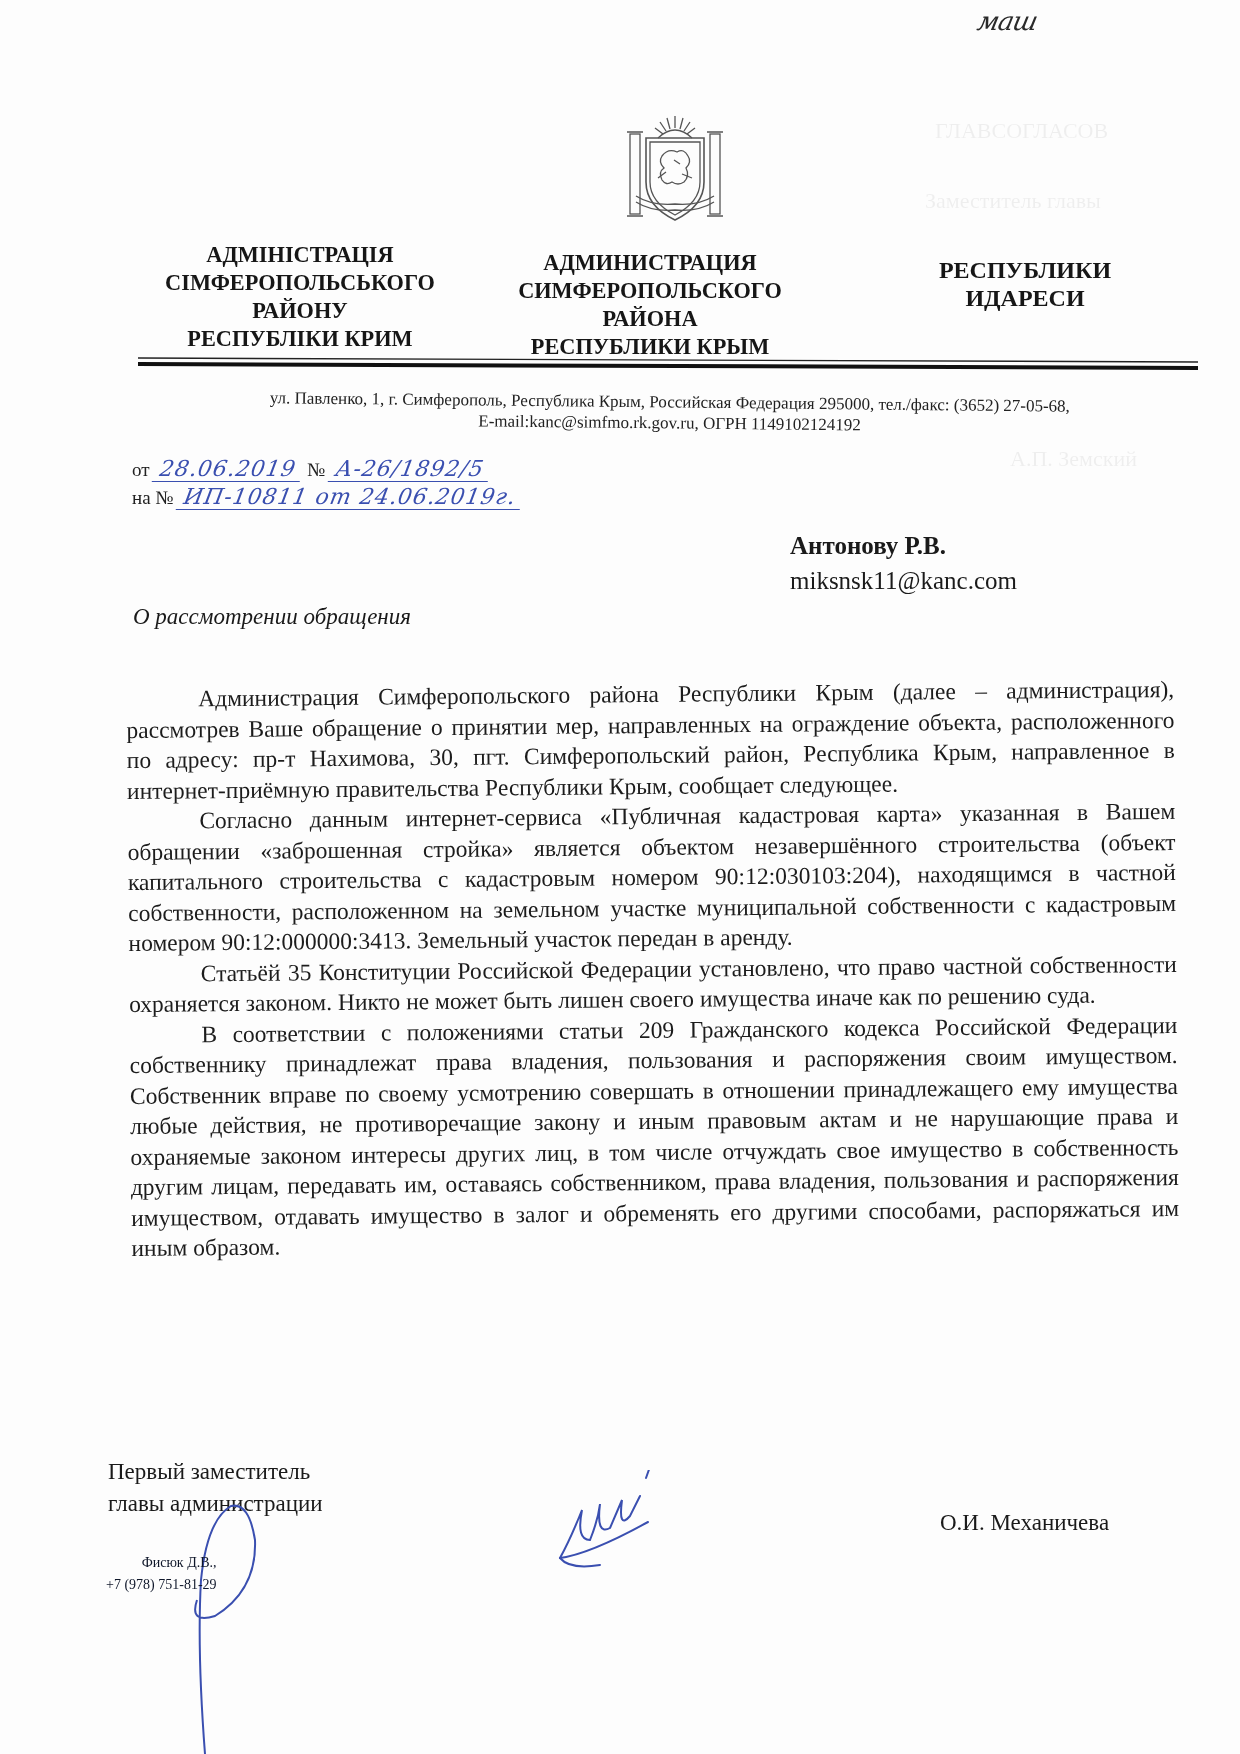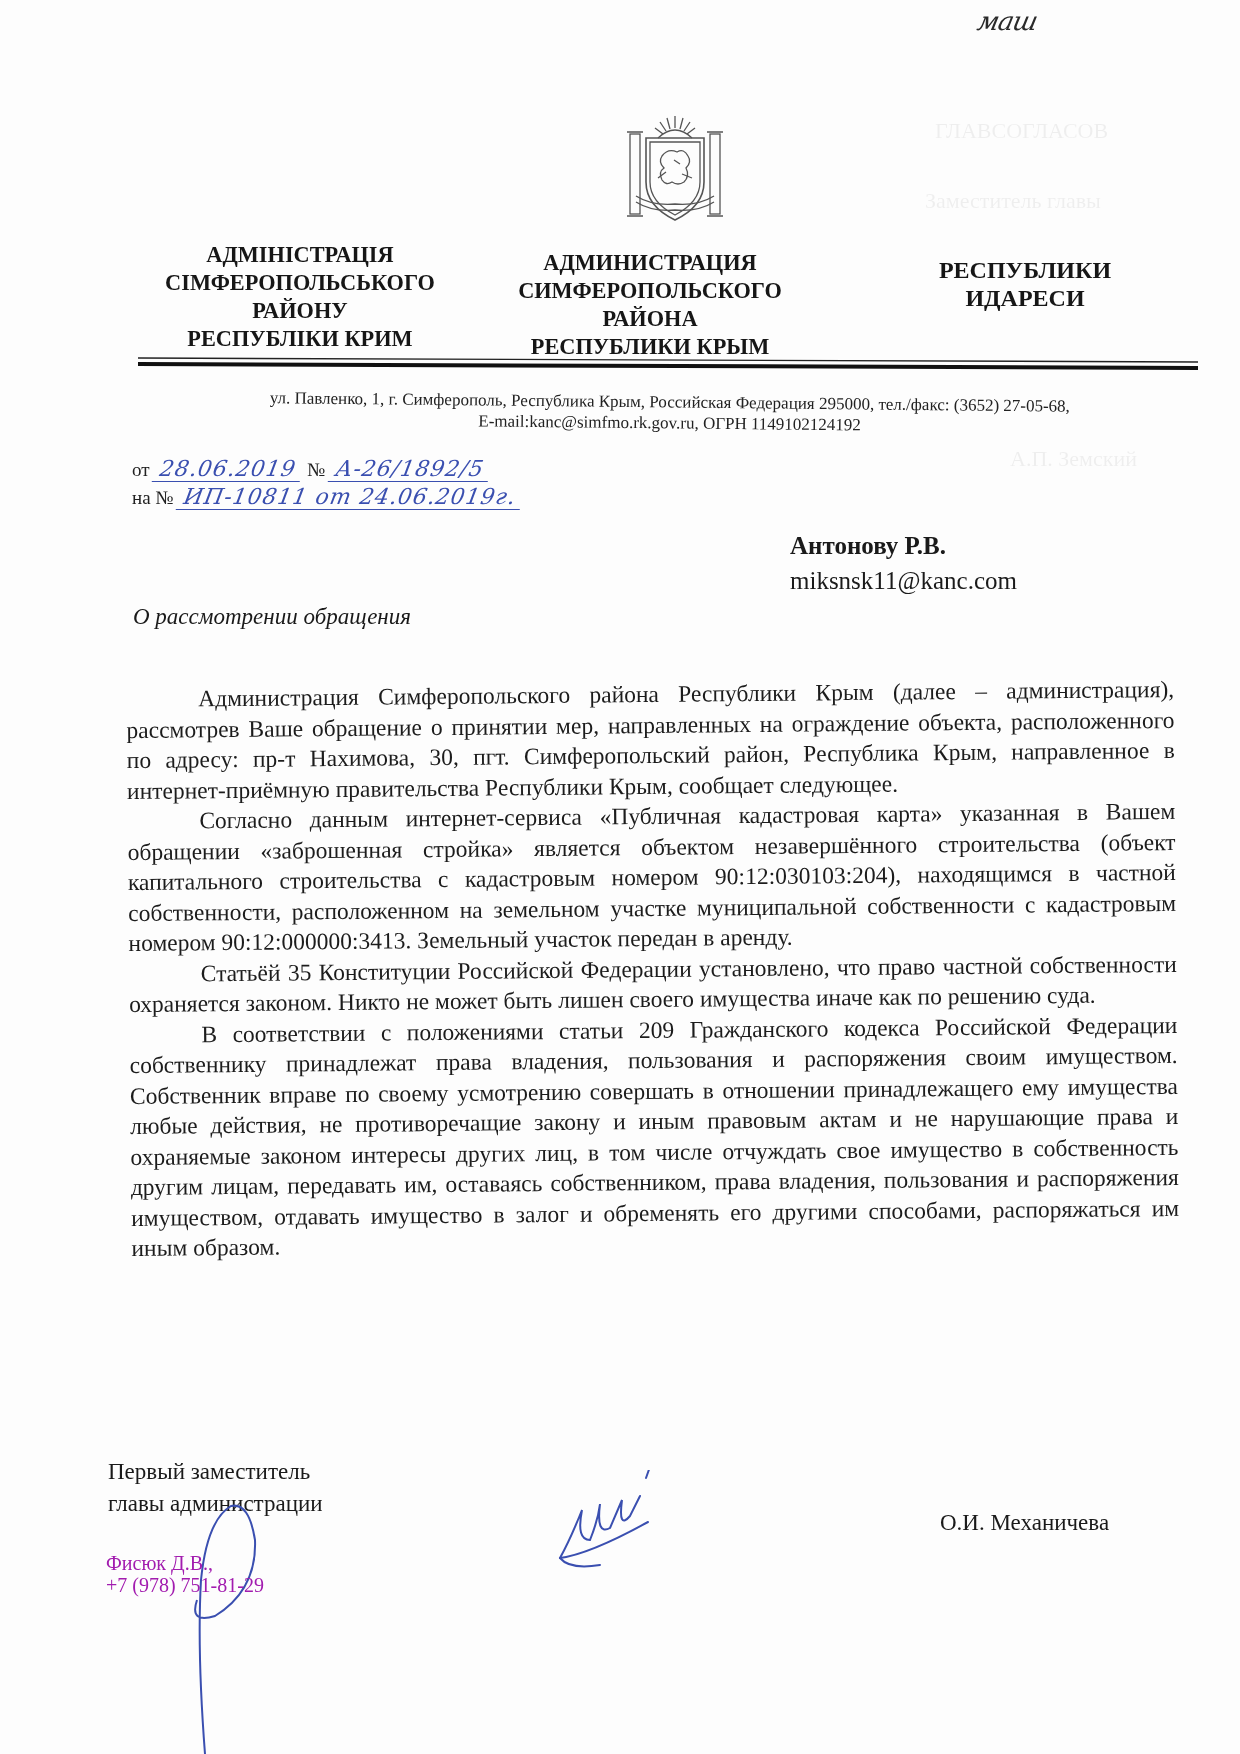--- a/index.html
+++ b/index.html
@@ -134,23 +134,24 @@
       width: 150px; height: 110px;
     }
     .exec-sign {
       position: absolute;
       left: 175px; top: 1500px;
       width: 100px; height: 254px;
     }
     .executor {
       position: absolute;
       left: 106px; top: 1552px;
-      font-size: 20px;
+      font-size: 14px;
       line-height: 22px;
-      color: #a21caf;
+      color: #0f172a;
+      text-align: right;
     }
     .ghost {
       position: absolute;
       color: rgba(0,0,0,0.06);
       font-size: 22px;
       white-space: nowrap;
     }
   </style>
 </head>
 <body>

